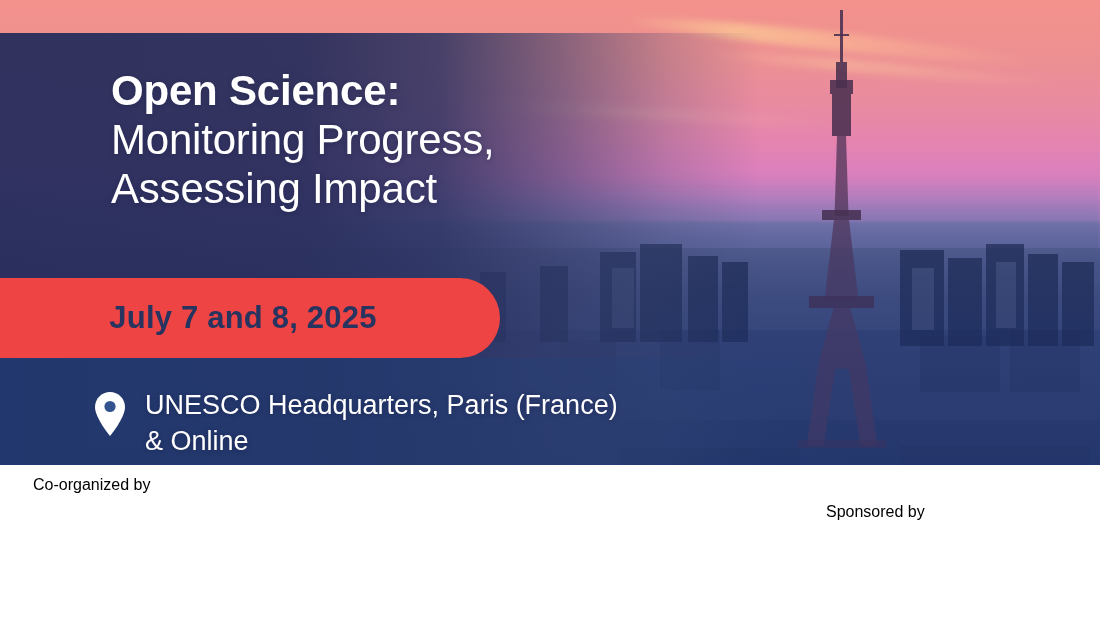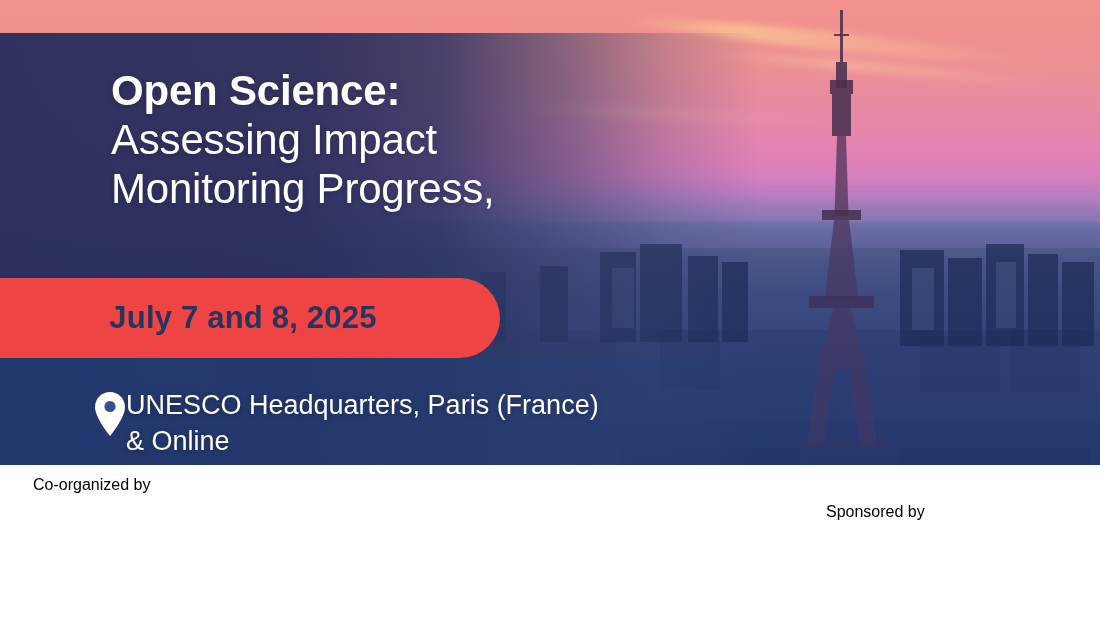--- a/index.html
+++ b/index.html
@@ -96,21 +96,21 @@
   
   .date-pill {
     position:absolute; left:0; top:278px; width:500px; height:80px;
     background:#ef4444; border-radius:0 40px 40px 0;
     display:flex; align-items:center; justify-content:center;
     padding-right:14px;
   }
   .date-text { color:#27345f; font-size:31px; font-weight:700; letter-spacing:.2px; }
 
   
-  .location { position:absolute; left:94px; top:388px; display:flex; align-items:flex-start; }
+  .location { position:absolute; left:94px; top:388px; display:flex; align-items:flex-start; gap:19px; }
   .pin { flex:0 0 auto; width:32px; height:44px; margin-top:4px; }
   .loc-text {
     color:#fff; font-size:27px; font-weight:400; line-height:1.32;
     text-shadow:0 1px 5px rgba(20,24,60,.45); white-space:pre-line;
   }
 
   
   .footer {
     position:absolute; left:0; right:0; bottom:0; height:121px;
     background:#fff; display:flex; align-items:flex-start;
@@ -176,22 +176,22 @@
     </div>
 
     <div class="sky-veil"></div>
   </div>
 
   <div class="overlay"></div>
   <div class="overlay-lower"></div>
 
   <div class="headline">
     <span class="hl-strong">Open Science:</span>
+    <span class="hl-light">Monitoring Progress,</span>
     <span class="hl-light">Assessing Impact</span>
-    <span class="hl-light">Monitoring Progress,</span>
   </div>
 
   <div class="date-pill">
     <span class="date-text">July 7 and 8, 2025</span>
   </div>
 
   <div class="location">
     <svg class="pin" viewBox="0 0 32 44">
       <path d="M16 0C7.7 0 1 6.7 1 15c0 11 15 29 15 29s15-18 15-29C31 6.7 24.3 0 16 0z" fill="#ffffff"></path>
       <circle cx="16" cy="14.5" r="5.6" fill="#33538e"></circle>

